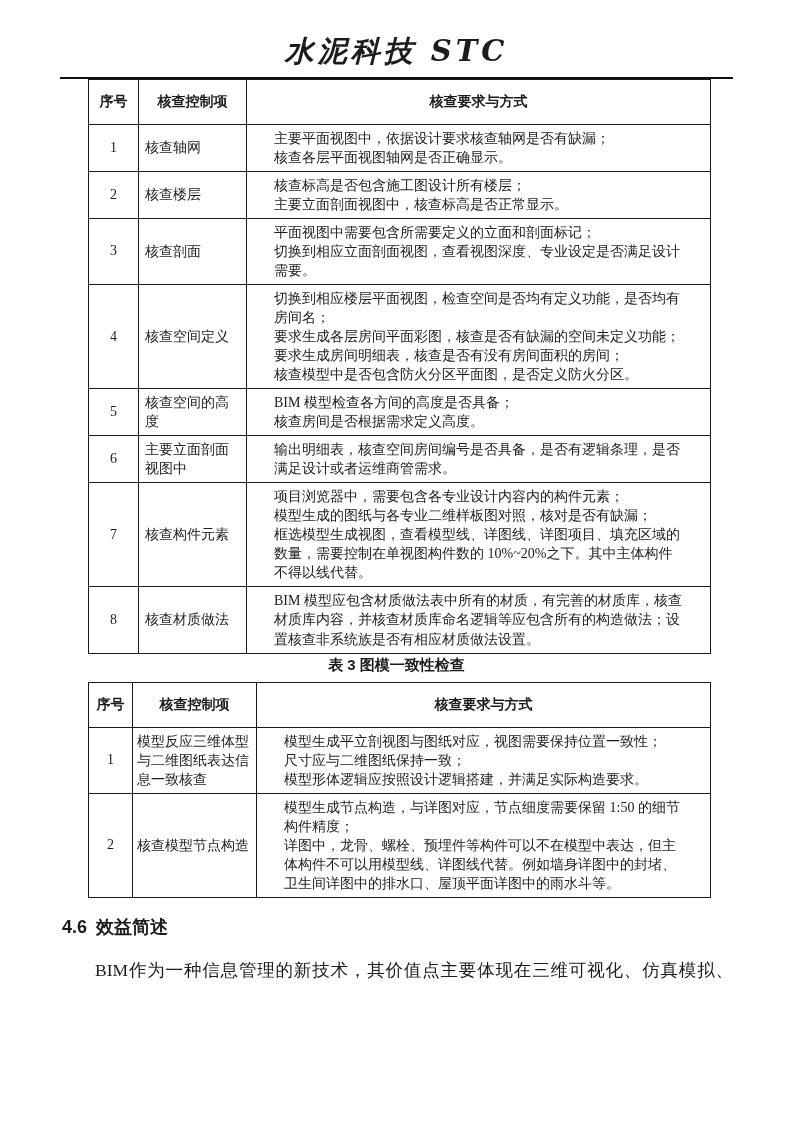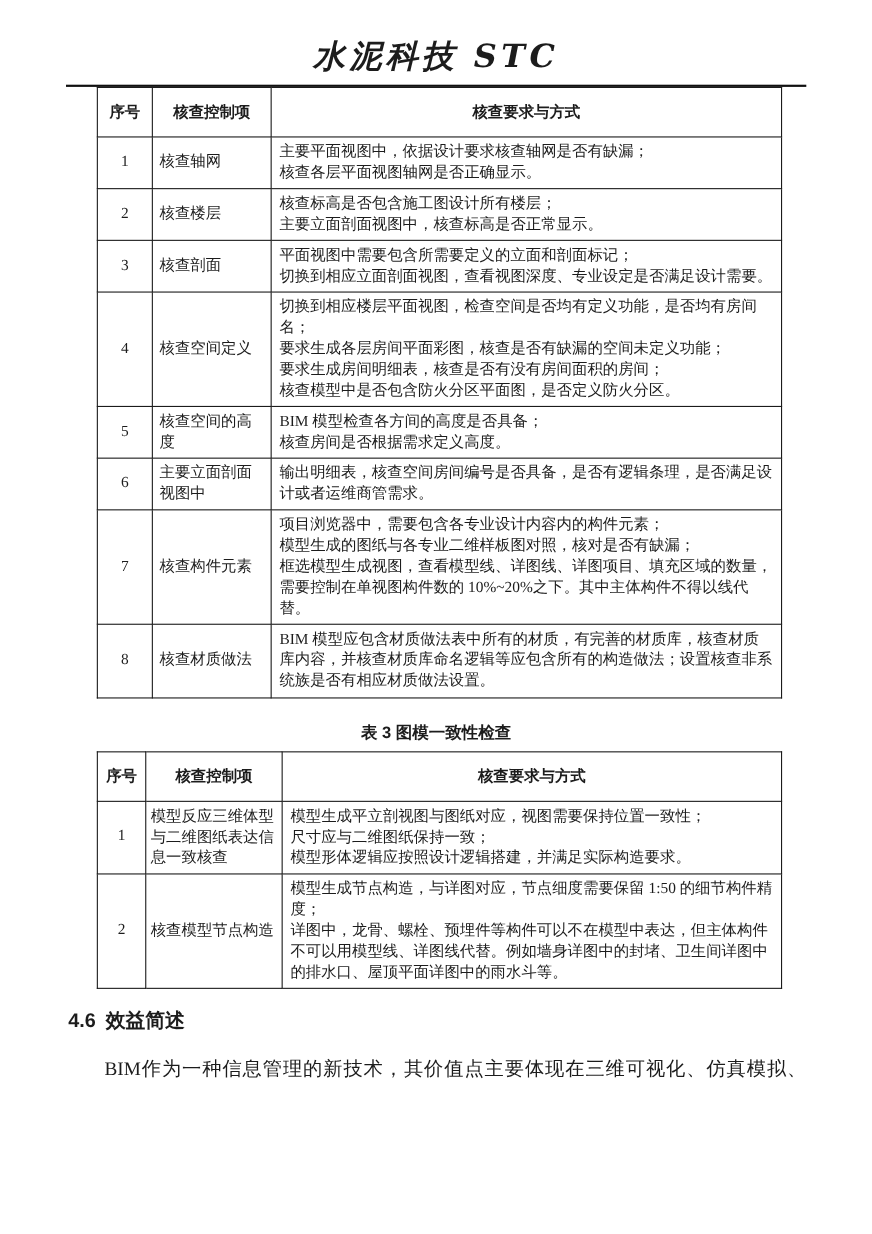--- a/index.html
+++ b/index.html
@@ -32,21 +32,21 @@
   }
 
   
   .table-caption {
     margin: 9px 0 7px 0;
     text-align: center;
     font-family: "Liberation Sans", sans-serif;
     font-weight: bold;
     font-size: 15px;
   }
-  .table-caption.second { margin-top: 22px; }
+  .table-caption.second { margin-top: 2px; }
 
   
   table.check-table {
     border-collapse: collapse;
     table-layout: fixed;
     margin-left: 88px;
     width: 622px;
     font-size: 14px;
     color: #1c1c1c;
   }
@@ -58,21 +58,21 @@
     height: 40px;
     font-weight: bold;
     text-align: center;
     padding: 2px 4px;
   }
   td.c-no { text-align: center; padding: 2px 2px; }
   td.c-item { text-align: left; padding: 3px 6px; line-height: 1.36; }
   table.t3 td.c-item { text-align: left; padding: 3px 4px; }
   td.c-req {
     text-align: left;
-    padding: 4px 7px;
+    padding: 4px 27px;
     line-height: 1.36;
     white-space: pre-line;
   }
 
   
   .section-h1 {
     margin: 20px 60px 0 62px;
     font-family: "Liberation Sans", sans-serif;
     font-weight: bold;
     font-size: 19px;

